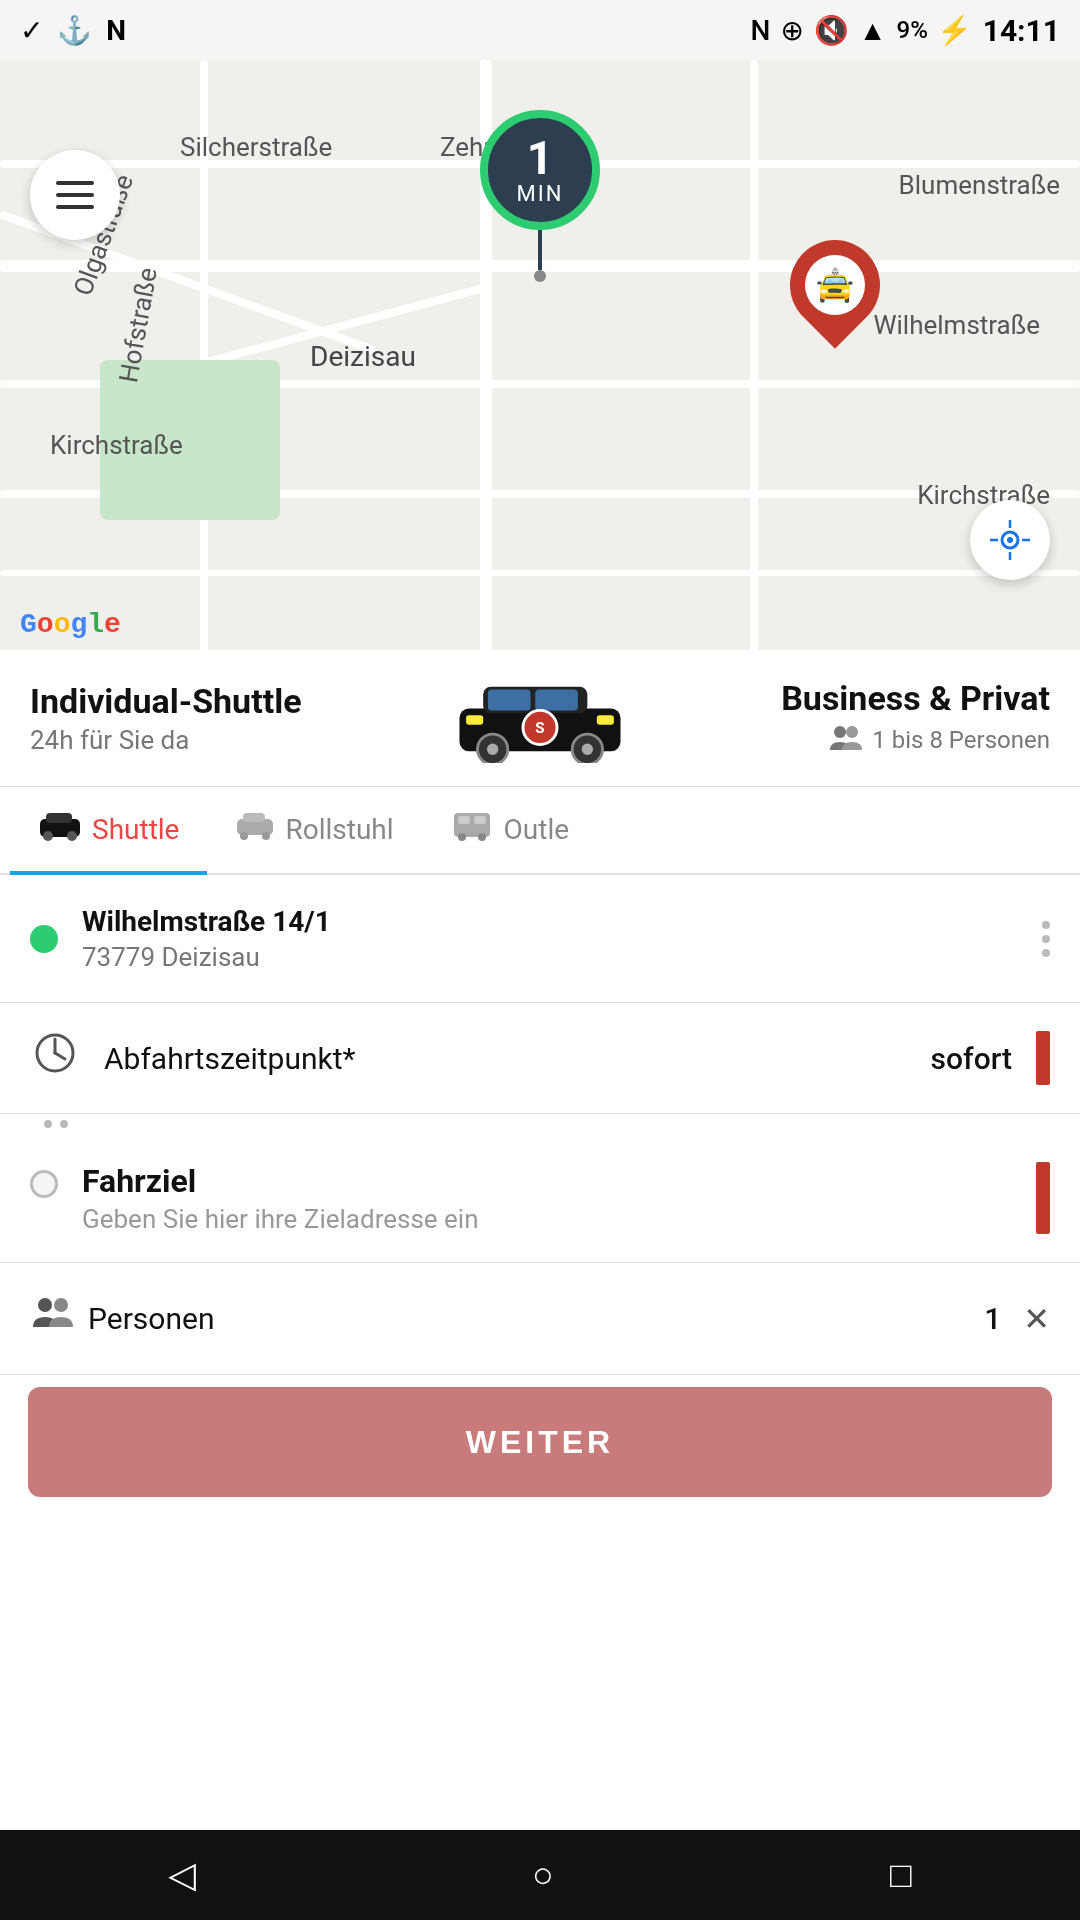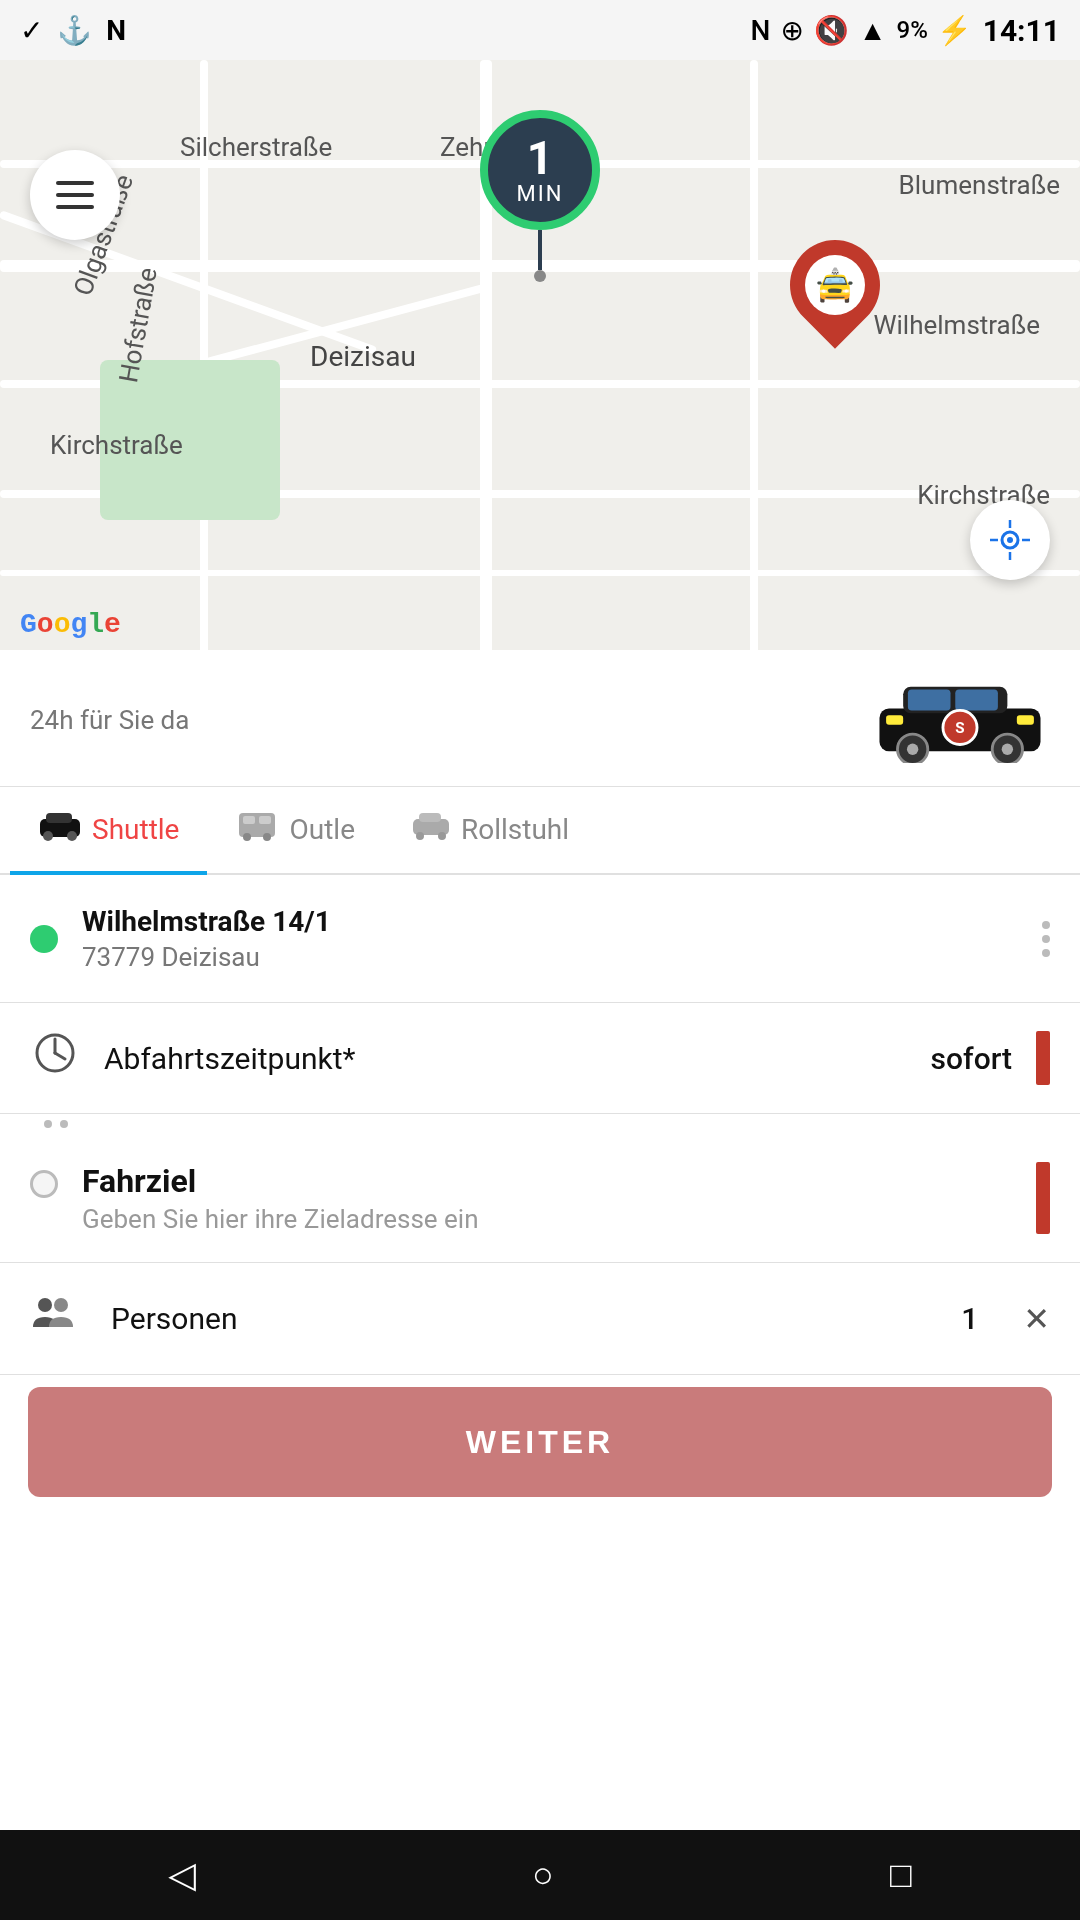--- a/index.html
+++ b/index.html
@@ -424,21 +424,21 @@
       color: #999;
       margin-top: 4px;
     }
 
     
     .persons-row {
       display: flex;
       align-items: center;
       padding: 28px 30px;
       border-bottom: 1px solid #e0e0e0;
-      gap: 35px;
+      gap: 12px;
     }
     .persons-icon {
       font-size: 38px;
       color: #555;
       flex-shrink: 0;
     }
     .persons-label {
       flex: 1;
       font-size: 30px;
       color: #111;
@@ -577,20 +577,21 @@
 
   <div class="google-logo">
     <span class="g-blue">G</span><span class="g-red">o</span><span class="g-yellow">o</span><span class="g-blue">g</span><span class="g-green">l</span><span class="g-red">e</span>
   </div>
 </div>
 
 <div class="bottom-panel">
 
   <div class="service-header">
     <div class="service-info-left">
+      <div class="service-title">Individual-Shuttle</div>
       <div class="service-subtitle">24h für Sie da</div>
     </div>
     <div class="service-car-img">
       <svg width="190" height="90" viewBox="0 0 190 90">
 
         <rect x="10" y="35" width="170" height="45" rx="10" fill="#111"></rect>
 
         <rect x="35" y="12" width="110" height="28" rx="8" fill="#222"></rect>
 
         <rect x="40" y="15" width="45" height="22" rx="4" fill="#4a90d9" opacity="0.7"></rect>
@@ -600,57 +601,69 @@
         <circle cx="145" cy="78" r="16" fill="#333" stroke="#888" stroke-width="3"></circle>
         <circle cx="45" cy="78" r="6" fill="#aaa"></circle>
         <circle cx="145" cy="78" r="6" fill="#aaa"></circle>
 
         <circle cx="95" cy="55" r="18" fill="#c0392b" stroke="#fff" stroke-width="3"></circle>
         <text x="95" y="61" text-anchor="middle" fill="#fff" font-size="16" font-weight="bold">S</text>
 
         <rect x="155" y="42" width="18" height="10" rx="3" fill="#ffeb3b"></rect>
         <rect x="17" y="42" width="18" height="10" rx="3" fill="#ffeb3b"></rect>
       </svg>
+    </div>
+    <div class="service-info-right">
+      <div class="service-right-title">Business &amp; Privat</div>
+      <div class="service-right-sub">
+        <svg width="36" height="36" viewBox="0 0 36 36">
+          <circle cx="12" cy="10" r="6" fill="#777"></circle>
+          <path d="M2 28 Q2 20 12 20 Q22 20 22 28" fill="#777"></path>
+          <circle cx="24" cy="10" r="6" fill="#999"></circle>
+          <path d="M14 28 Q14 20 24 20 Q34 20 34 28" fill="#999"></path>
+        </svg>
+        <span>1 bis 8 Personen</span>
+      </div>
     </div>
   </div>
 
   <div class="tabs-row">
     <div class="tab-item active">
       <span class="tab-icon">
         <svg width="44" height="32" viewBox="0 0 44 32">
           <rect x="2" y="10" width="40" height="18" rx="5" fill="#111"></rect>
           <rect x="8" y="4" width="26" height="10" rx="4" fill="#333"></rect>
           <circle cx="10" cy="27" r="5" fill="#555"></circle>
           <circle cx="34" cy="27" r="5" fill="#555"></circle>
         </svg>
       </span>
       <span>Shuttle</span>
     </div>
     <div class="tab-item">
       <span class="tab-icon">
+        <svg width="40" height="32" viewBox="0 0 40 32">
+          <rect x="2" y="10" width="36" height="16" rx="5" fill="#aaa"></rect>
+          <rect x="8" y="4" width="22" height="9" rx="4" fill="#bbb"></rect>
+          <circle cx="9" cy="27" r="4" fill="#999"></circle>
+          <circle cx="31" cy="27" r="4" fill="#999"></circle>
+        </svg>
+      </span>
+      <span>Rollstuhl</span>
+    </div>
+    <div class="tab-item">
+      <span class="tab-icon">
         <svg width="44" height="32" viewBox="0 0 44 32">
           <rect x="4" y="4" width="36" height="24" rx="4" fill="#aaa"></rect>
           <rect x="8" y="7" width="12" height="8" rx="2" fill="#ccc"></rect>
           <rect x="24" y="7" width="12" height="8" rx="2" fill="#ccc"></rect>
           <circle cx="12" cy="28" r="4" fill="#888"></circle>
           <circle cx="32" cy="28" r="4" fill="#888"></circle>
         </svg>
       </span>
       <span>Outle</span>
-    </div>
-    <div class="tab-item">
-      <span class="tab-icon">
-        <svg width="40" height="32" viewBox="0 0 40 32">
-          <rect x="2" y="10" width="36" height="16" rx="5" fill="#aaa"></rect>
-          <rect x="8" y="4" width="22" height="9" rx="4" fill="#bbb"></rect>
-          <circle cx="9" cy="27" r="4" fill="#999"></circle>
-          <circle cx="31" cy="27" r="4" fill="#999"></circle>
-        </svg>
-      </span>
-      <span>Rollstuhl</span>
     </div>
   </div>
 
   <div class="form-area">
 
     <div class="origin-row">
       <div class="origin-dot"></div>
       <div class="origin-text-block">
         <div class="origin-address">Wilhelmstraße 14/1</div>
         <div class="origin-city">73779 Deizisau</div>

